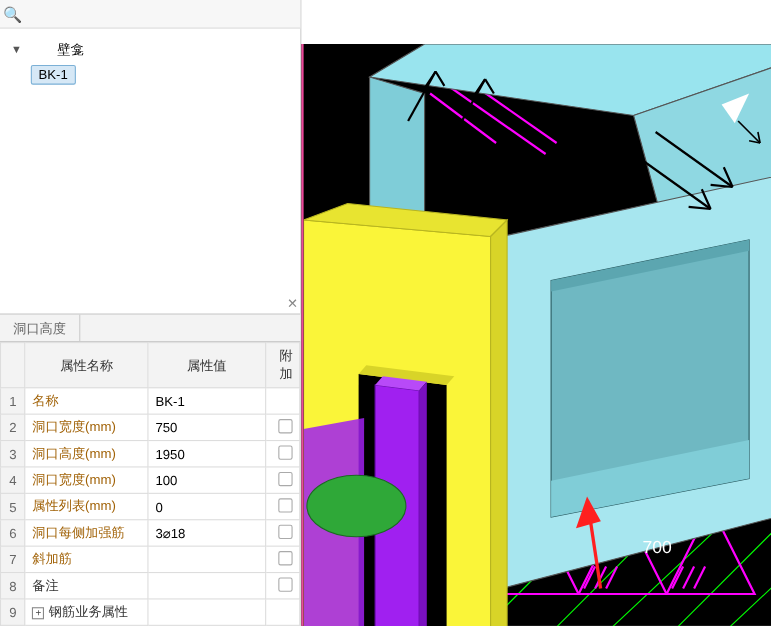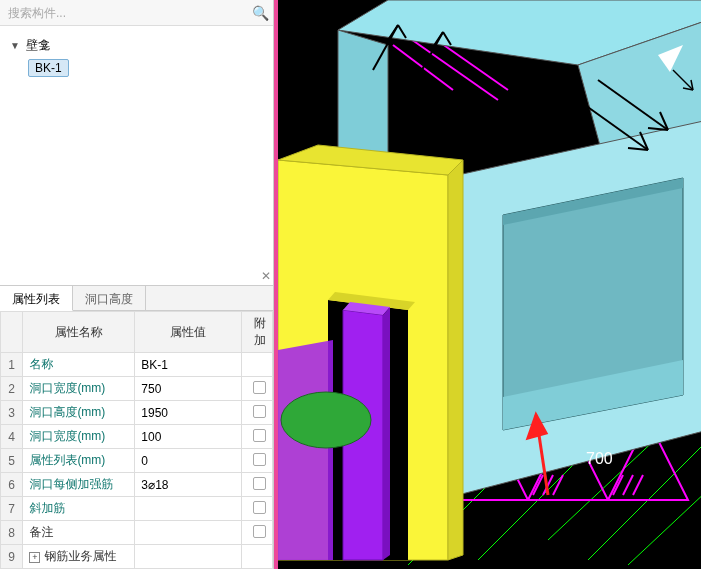--- a/index.html
+++ b/index.html
@@ -6,62 +6,60 @@
 html, body { width: 701px; height: 569px; font-family: "Microsoft YaHei", Arial, sans-serif; font-size: 12px; background: #fff; overflow: hidden; }
 .app { display: flex; width: 100%; height: 100%; }
 .left-panel { width: 274px; height: 100%; display: flex; flex-direction: column; border-right: 1px solid #ccc; }
 .search-row { display: flex; align-items: center; border-bottom: 1px solid #ddd; background: #f7f7f7; height: 26px; }
 .search-input { flex: 1; border: none; outline: none; padding: 4px 8px; font-size: 12px; background: transparent; color: #333; }
 .search-input::placeholder { color: #aaa; }
 .search-icon { width: 24px; text-align: center; color: #888; font-size: 14px; }
 .tree { flex: 1; padding: 8px 6px; overflow: auto; position: relative; }
 .tree-node { display: flex; align-items: center; padding: 2px 4px; cursor: default; }
 .tree-toggle { width: 12px; color: #555; font-size: 10px; }
-.tree-label { padding: 1px 4px; }
+.tree-label { padding: 1px 4px; margin-left: 26px; }
 .tree-children { margin-left: 22px; margin-top: 2px; }
 .tree-item-selected { background: #d6e8f6; border: 1px solid #7bb0d6; border-radius: 2px; padding: 1px 6px; display: inline-block; }
 .panel-close { position: absolute; right: 2px; bottom: 2px; color: #888; cursor: pointer; font-size: 12px; }
 .tabs { display: flex; border-top: 1px solid #ccc; border-bottom: 1px solid #ccc; background: #f3f3f3; height: 26px; }
 .tab { padding: 5px 12px; border-right: 1px solid #ccc; font-size: 12px; cursor: pointer; color: #666; }
 .tab.active { background: #fff; color: #000; border-bottom: 1px solid #fff; margin-bottom: -1px; }
 .prop-table { width: 100%; border-collapse: collapse; padding-left: 32px; }
 .prop-table th, .prop-table td { border: 1px solid #ddd; padding: 3px 6px; font-size: 12px; text-align: left; height: 20px; }
 .prop-table th { background: #f3f3f3; font-weight: normal; color: #333; text-align: center; }
 .prop-table .rownum { width: 20px; text-align: center; background: #f3f3f3; color: #666; }
 .prop-table .name-col { width: 100px; }
 .prop-table .val-col { width: 95px; }
 .prop-table .extra-col { width: 28px; text-align: right; }
-.link-text { color: #0f766e; }
+.link-text { color: #a16207; }
 .plain-text { color: #333; }
 .expand-box { display: inline-block; width: 11px; height: 11px; border: 1px solid #888; font-size: 9px; line-height: 9px; text-align: center; margin-right: 4px; color: #444; }
 .chk { display: inline-block; width: 13px; height: 13px; border: 1px solid #aaa; border-radius: 2px; background: #fff; }
-.viewport { flex: 1; background: #000; position: relative; overflow: hidden; border-left: 4px solid #ec4899; }
+.viewport { flex: 1; background: #000; position: relative; overflow: hidden; border-left: 2px solid #ec4899; margin-top: 40px; }
 .dim-text { position: absolute; color: #fff; font-size: 16px; font-family: Arial; }
 </style>
 </head>
 <body>
 
 <div class="app">
   <div class="left-panel">
     <div class="search-row">
-      <input class="search-input" placeholder="搜索构件..." style="">
       <span class="search-icon">🔍</span>
     </div>
     <div class="tree">
       <div class="tree-node">
         <span class="tree-toggle">▼</span>
         <span class="tree-label">壁龛</span>
       </div>
       <div class="tree-children">
         <span class="tree-item-selected">BK-1</span>
       </div>
       <span class="panel-close">✕</span>
     </div>
     <div class="tabs">
-      <div class="tab active">属性列表</div>
       <div class="tab">洞口高度</div>
     </div>
     <div style="overflow:auto;">
       <table class="prop-table">
         <thead>
           <tr>
             <th class="rownum"></th>
             <th class="name-col">属性名称</th>
             <th class="val-col">属性值</th>
             <th class="extra-col">附加</th>

